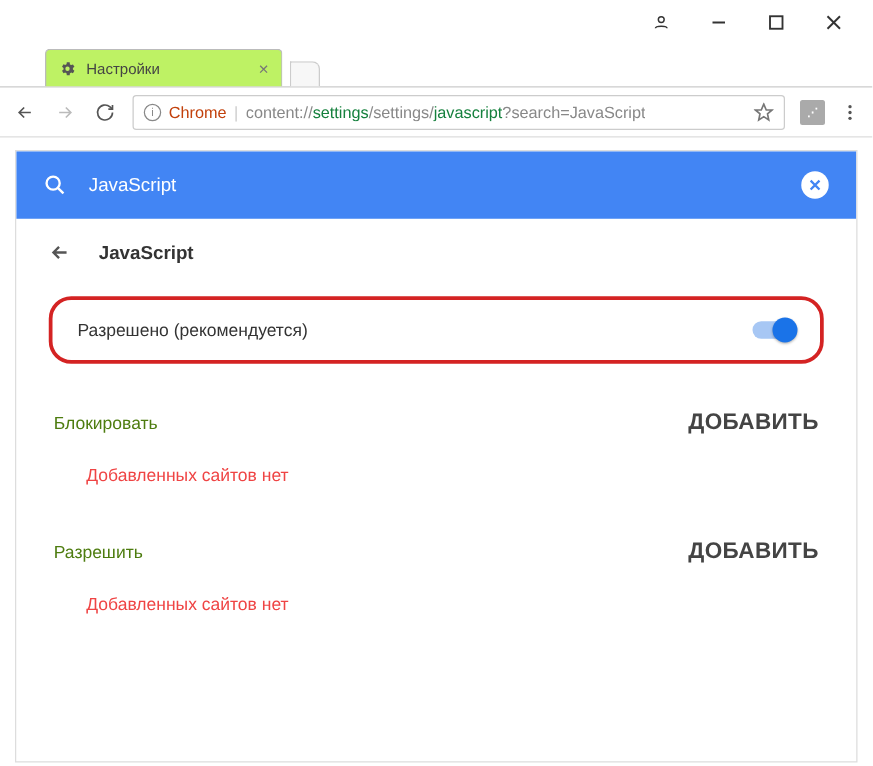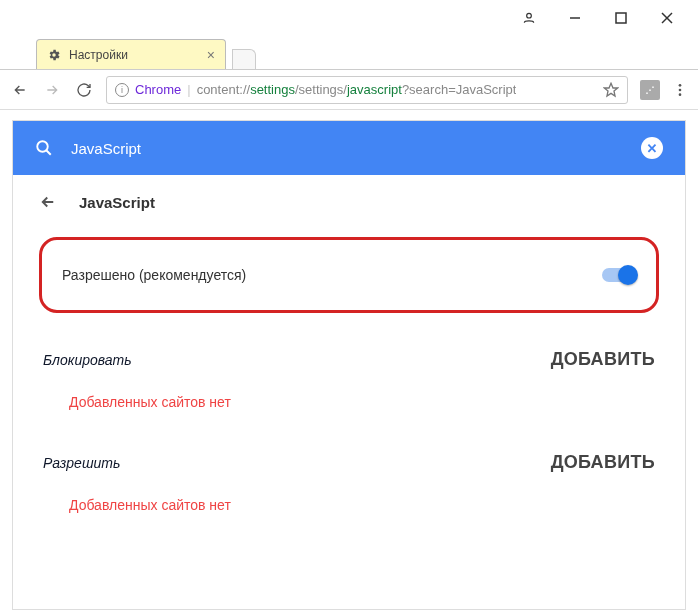--- a/index.html
+++ b/index.html
@@ -5,32 +5,32 @@
   * { box-sizing: border-box; margin: 0; padding: 0; font-family: "Segoe UI", Arial, sans-serif; }
   body { background: #fff; width: 698px; height: 613px; overflow: hidden; }
 
   
   .titlebar { height: 36px; display: flex; align-items: center; justify-content: flex-end; padding-right: 8px; }
   .titlebar .tb-icon { width: 46px; height: 36px; display: flex; align-items: center; justify-content: center; color: #333; }
   .titlebar .tb-icon svg { width: 14px; height: 14px; }
 
   
   .tabstrip { height: 34px; background: #fff; display: flex; align-items: flex-end; padding-left: 36px; border-bottom: 1px solid #ccc; }
-  .tab { height: 30px; width: 190px; background: #fef9c3; border: 1px solid #bbb; border-bottom: none; border-top-left-radius: 4px; border-top-right-radius: 4px; display: flex; align-items: center; padding: 0 10px; font-size: 12px; color: #444; position: relative; }
+  .tab { height: 30px; width: 190px; background: #bef264; border: 1px solid #bbb; border-bottom: none; border-top-left-radius: 4px; border-top-right-radius: 4px; display: flex; align-items: center; padding: 0 10px; font-size: 12px; color: #444; position: relative; }
   .tab .gear { margin-right: 8px; color: #555; }
   .tab .close { margin-left: auto; color: #777; font-size: 14px; }
   .newtab { width: 24px; height: 20px; margin-left: 6px; border: 1px solid #ccc; border-bottom: none; border-top-right-radius: 6px; background: #f7f7f7; }
 
   
   .toolbar { height: 40px; display: flex; align-items: center; padding: 0 10px; gap: 12px; border-bottom: 1px solid #ddd; }
   .nav-icon { width: 20px; color: #555; display: flex; justify-content: center; }
   .nav-icon.disabled { color: #bbb; }
   .omnibox { flex: 1; height: 28px; border: 1px solid #ccc; border-radius: 3px; display: flex; align-items: center; padding: 0 8px; font-size: 13px; color: #888; gap: 6px; overflow: hidden; }
   .omnibox .info { width: 14px; height: 14px; border: 1px solid #888; border-radius: 50%; display: inline-flex; align-items: center; justify-content: center; font-size: 9px; color: #888; flex: 0 0 auto; }
-  .omnibox .host { color: #6d28d9; }
+  .omnibox .host { color: #c2410c; }
   .omnibox .path-hl { color: #15803d; }
   .omnibox .star { margin-left: auto; color: #777; flex: 0 0 auto; }
   .omnibox .url-text { white-space: nowrap; overflow: hidden; }
   .pdf-icon { width: 20px; height: 20px; background: #aaa; color: #fff; font-size: 9px; font-weight: bold; display: flex; align-items: center; justify-content: center; border-radius: 2px; }
   .menu-dots { width: 16px; color: #555; }
 
   
   .page-wrap { padding: 10px 12px 0 12px; }
   .page { border: 1px solid #ddd; height: 490px; overflow: hidden; }
 
@@ -38,28 +38,28 @@
   .searchbar { background: #4285f4; height: 54px; display: flex; align-items: center; padding: 0 22px; color: #fff; }
   .searchbar .s-icon { margin-right: 18px; }
   .searchbar .s-text { font-size: 15px; }
   .searchbar .s-clear { margin-left: auto; width: 22px; height: 22px; background: #fff; border-radius: 50%; display: flex; align-items: center; justify-content: center; color: #4285f4; font-size: 13px; font-weight: bold; }
 
   
   .content { padding: 18px 26px 0 26px; }
   .pg-header { display: flex; align-items: center; gap: 22px; font-size: 15px; font-weight: 600; color: #333; margin-bottom: 26px; }
   .pg-header .back { color: #555; }
 
-  .toggle-row { border: 3px solid #d42323; border-radius: 18px; padding: 27px 20px; display: flex; align-items: center; margin-bottom: 28px; }
+  .toggle-row { border: 3px solid #d42323; border-radius: 18px; padding: 16px 20px; display: flex; align-items: center; margin-bottom: 28px; }
   .toggle-row .label { font-size: 14px; color: #333; }
   .toggle { margin-left: auto; width: 34px; height: 14px; background: #a7c7f4; border-radius: 10px; position: relative; }
   .toggle .knob { position: absolute; right: -2px; top: -3px; width: 20px; height: 20px; background: #1a73e8; border-radius: 50%; box-shadow: 0 1px 2px rgba(0,0,0,.3); }
 
   .section { margin-bottom: 10px; }
   .section-header { display: flex; align-items: center; padding: 8px 4px; }
-  .section-header .title { font-size: 14px; color: #0f172a; font-style: italic; }
+  .section-header .title { font-size: 14px; color: #4d7c0f; }
   .section-header .add { margin-left: auto; font-size: 18px; font-weight: 600; color: #444; letter-spacing: .3px; }
   .empty { padding: 16px 0 24px 30px; font-size: 14px; color: #ef4444; }
 
   svg { display: block; }
 </style>
 </head>
 <body>
 
 <div class="titlebar">
   <div class="tb-icon">

